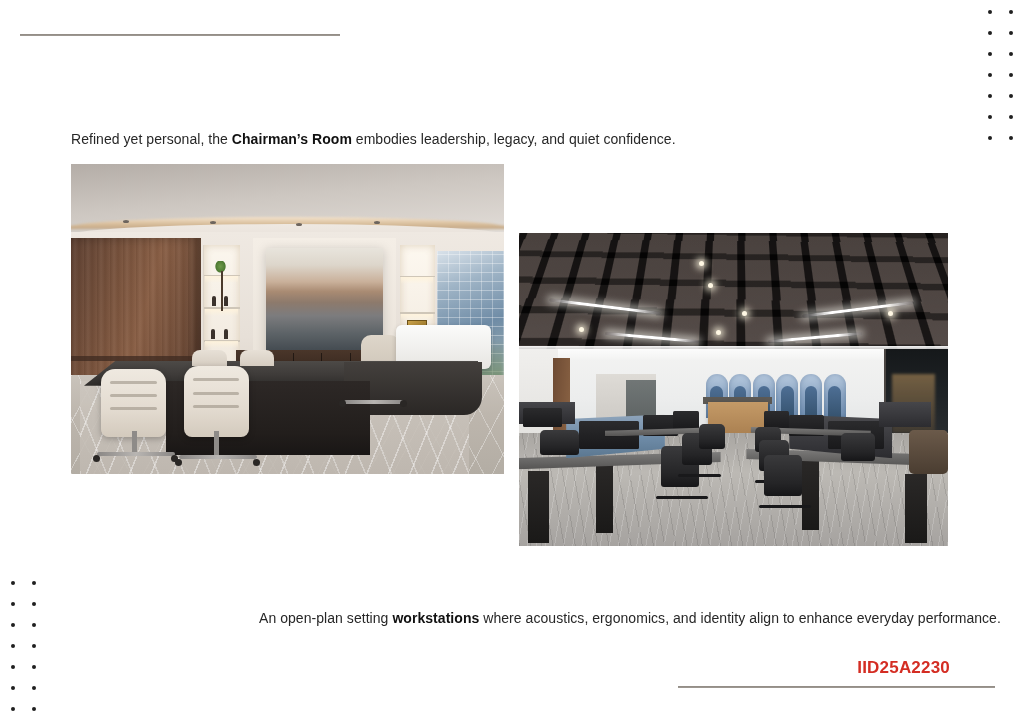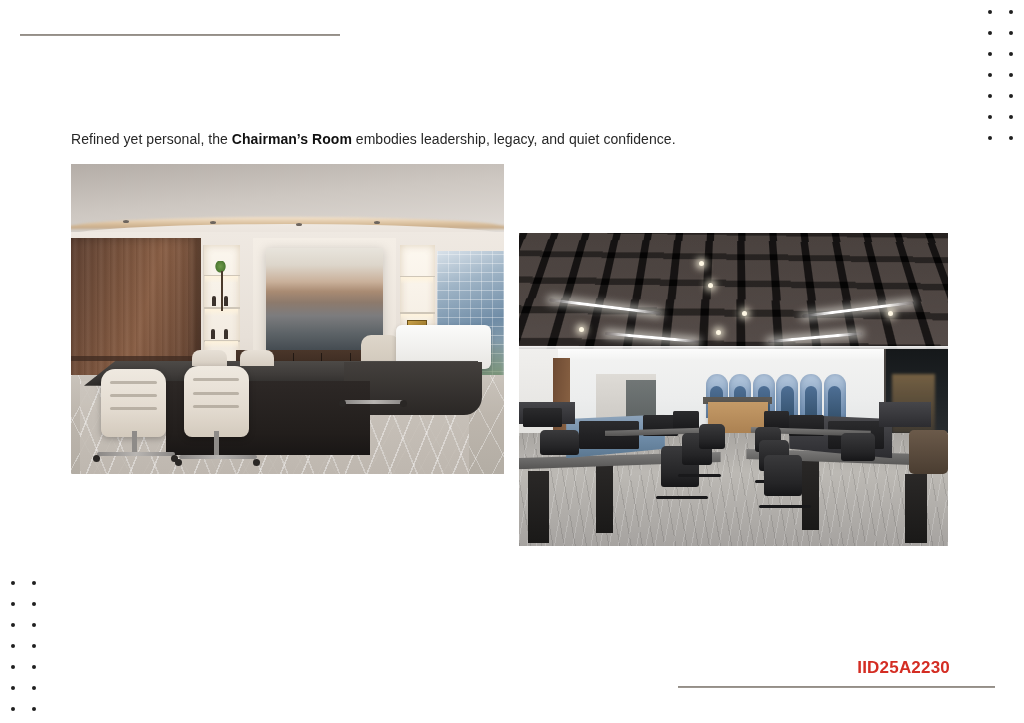--- a/index.html
+++ b/index.html
@@ -594,16 +594,17 @@
       <div class="ws-chair" style="left:56%;top:66%;width:7%;height:10%"></div>
       <div class="ws-chair-base" style="left:55%;top:79%;width:10%"></div>
       <div class="ws-chair" style="left:57%;top:71%;width:9%;height:13%"></div>
       <div class="ws-chair-base" style="left:56%;top:87%;width:12%"></div>
       <div class="ws-chair" style="left:75%;top:64%;width:8%;height:9%"></div>
       <div class="ws-tanchair" style="left:91%;top:63%;width:9%;height:14%"></div>
     </div>
   </div>
 
 
+  <p class="body-text" id="body-bottom"><span>An open-plan setting </span><b>workstations</b><span> where acoustics, ergonomics, and identity align to enhance everyday performance.</span></p>
 
   <div id="project-code">IID25A2230</div>
 
 </div>
 
 </body></html>

